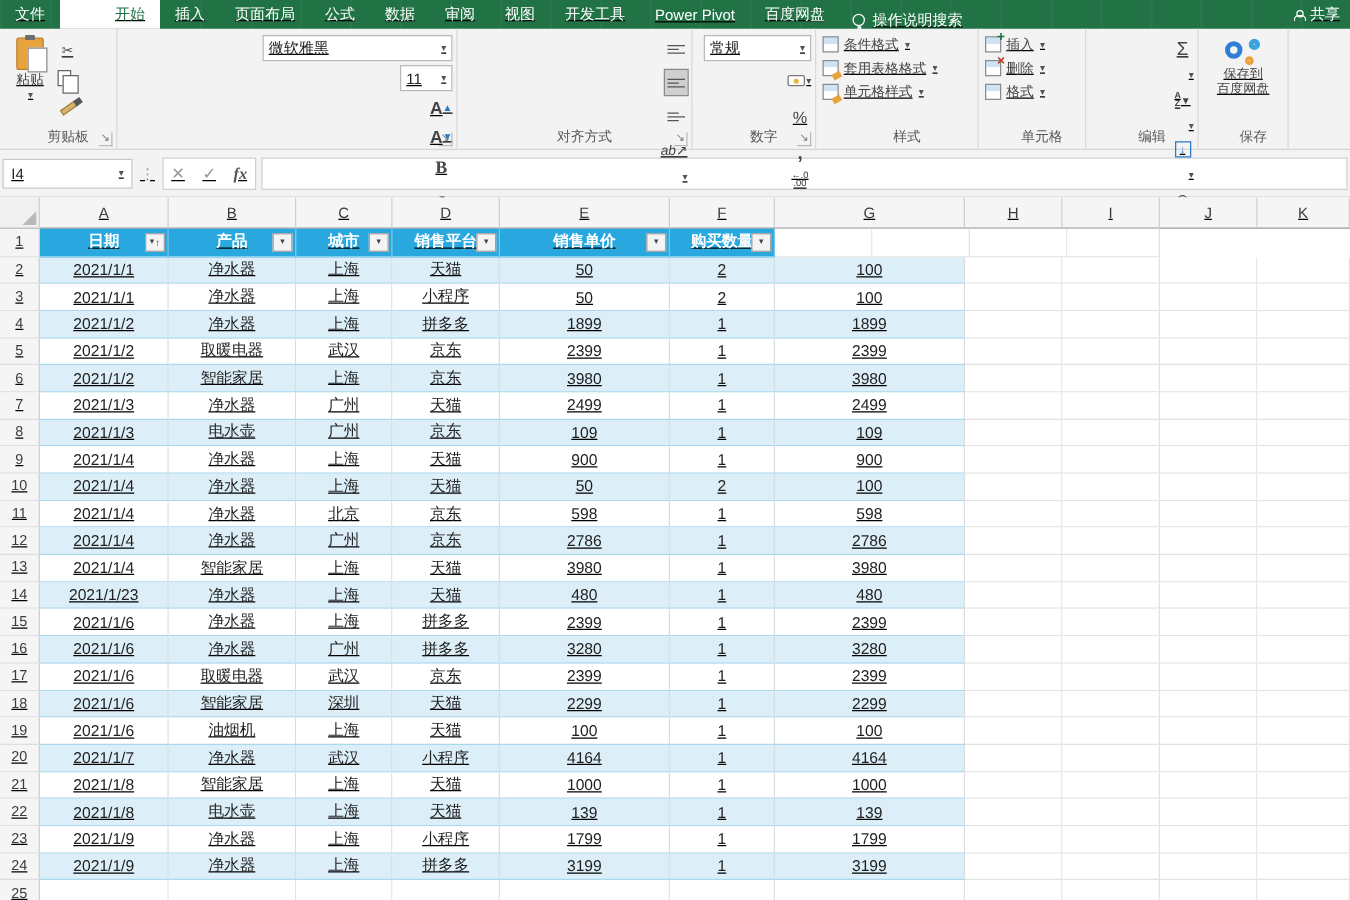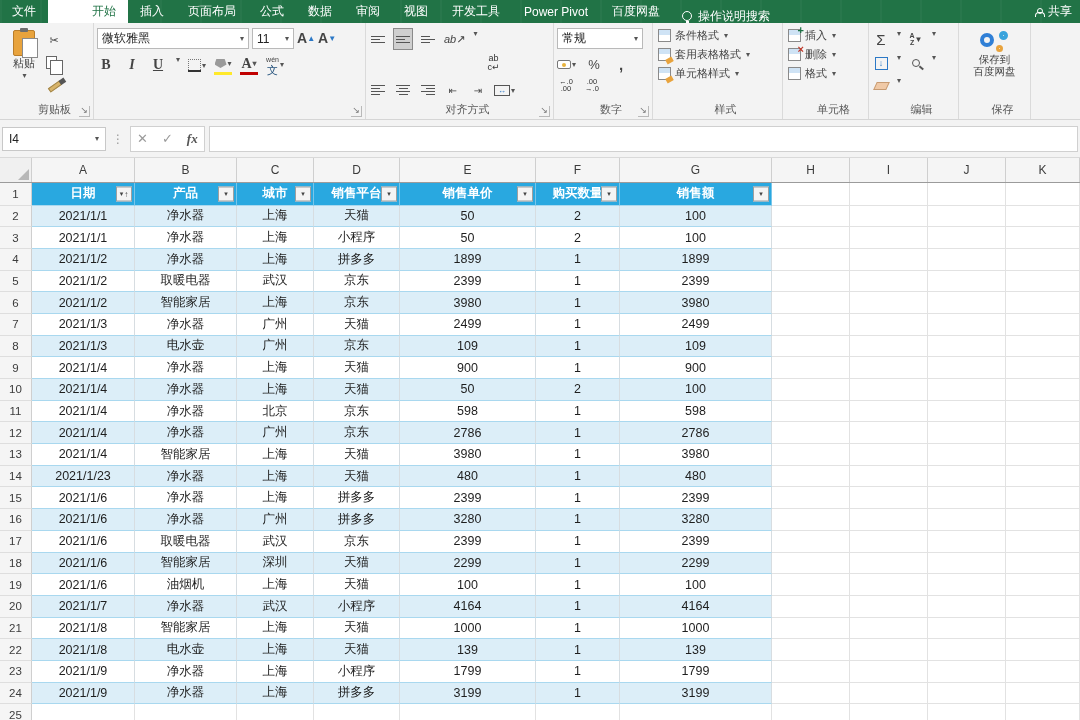--- a/index.html
+++ b/index.html
@@ -1,39 +1,39 @@
 <!DOCTYPE html>
 <html style="--green: #217346; --header-blue: #29a8e0; --band-blue: #dceef8; --band-border: #a9d8ef; --fontcolor-red: #c00000;"><head>
 <meta charset="utf-8">
 <style>
   * { margin:0; padding:0; box-sizing:border-box; }
   html,body { width:1080px; height:720px; overflow:hidden; }
   body { font-family:"Liberation Sans","DejaVu Sans",sans-serif; background:#fff; }
-  .app { width:1080px; height:720px; display:flex; flex-direction:column; position:relative; }
+  .app { width:1080px; height:720px; display:flex; flex-direction:column; position:relative;text-decoration:underline; }
 
   
   .titlebar { height:23px; background:var(--green,#217346); display:flex; align-items:stretch; color:#fff; font-size:12px; position:relative;
     background-image:repeating-linear-gradient(90deg, rgba(255,255,255,.03) 0 2px, transparent 2px 40px); }
   .tab { display:flex; align-items:center; padding:0 12px; cursor:default; white-space:nowrap; }
   .tab.active { background:#fff; color:var(--green,#217346);padding-left:44px; }
   .titlebar .spacer { flex:1; }
   .searchbox { display:flex; align-items:center; gap:6px; padding:16px 10px; }
   .bulb { width:10px; height:10px; border:1.3px solid #fff; border-radius:50%; position:relative; }
   .bulb:after { content:""; position:absolute; left:2.5px; top:9px; width:3px; height:2px; background:#fff; }
   .share { display:flex; align-items:center; gap:5px; padding:0 8px; }
   .person { width:8px; height:8px; position:relative; }
   .person:before { content:""; position:absolute; left:2px; top:0; width:4px; height:4px; border:1px solid #fff; border-radius:50%; }
   .person:after { content:""; position:absolute; left:0; top:4.5px; width:8px; height:4px; border:1px solid #fff; border-bottom:none; border-radius:4px 4px 0 0; }
 
   
   .ribbon { height:97px; background:#f3f3f3; border-bottom:1px solid #d5d5d5; display:flex; font-size:11px; color:#444; }
   .group { position:relative; border-right:1px solid #dadada; display:flex; flex-direction:column; padding:3px 3px 0 3px; }
   .group-label { position:absolute; bottom:2px; left:16px; right:0; text-align:center; color:#585858; font-size:11px; }
   .launcher { position:absolute; bottom:2px; right:3px; font-size:9px; color:#777; line-height:9px; border:1px solid #b9b9b9; border-top:none; border-left:none; padding:0 1px 1px 1px; }
-  .rrow { display:flex; align-items:flex-start; gap:3px; }
+  .rrow { display:flex; align-items:flex-end; gap:3px;flex-direction:column; }
   .icon-btn { display:flex; align-items:center; justify-content:center; min-width:18px; height:20px; color:#444; }
   .dd { font-size:8px; color:#555; margin-left:1px; }
   .bigbtn { display:flex; flex-direction:column; align-items:center; justify-content:flex-start; width:42px; padding-top:4px; }
 
   
   .clipboard-group { width:94px; }
   .clip-rows { display:flex; }
   .clipboard-icon { width:22px; height:26px; background:#e8a33d; border:1px solid #b97d2a; border-radius:2px; position:relative; }
   .clipboard-icon:before { content:""; position:absolute; top:-3px; left:6px; width:8px; height:4px; background:#6d6d6d; border-radius:1px; }
   .clipboard-icon:after { content:""; position:absolute; right:-4px; bottom:-3px; width:14px; height:18px; background:#fff; border:1px solid #8a8a8a; }
@@ -439,24 +439,20 @@
           <span class="filter-btn">▾</span>
           </div>
         <div class="cell tcell thead-cell cE">
             <span>销售单价</span>
           <span class="filter-btn">▾</span>
           </div>
         <div class="cell tcell thead-cell cF">
             <span>购买数量</span>
           <span class="filter-btn">▾</span>
           </div>
-        <div class="cell tcell thead-cell cG">
-            <span>销售额</span>
-          <span class="filter-btn">▾</span>
-          </div>
         <div class="cell ecell cH"></div>
         <div class="cell ecell cI"></div>
         <div class="cell ecell cJ"></div>
         <div class="cell ecell cK"></div>
       </div>
 
     <div class="sheet-row banded">
           <div class="rowhdr">2</div>
           <div class="cell tcell cA">2021/1/1</div>
           <div class="cell tcell cB">净水器</div>

